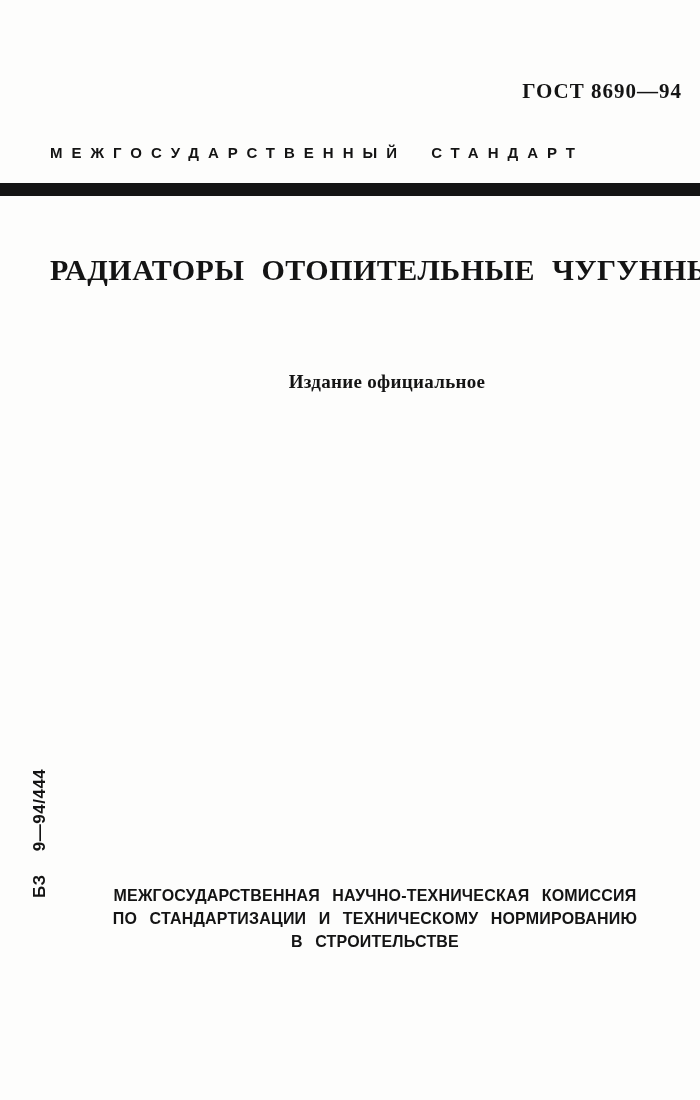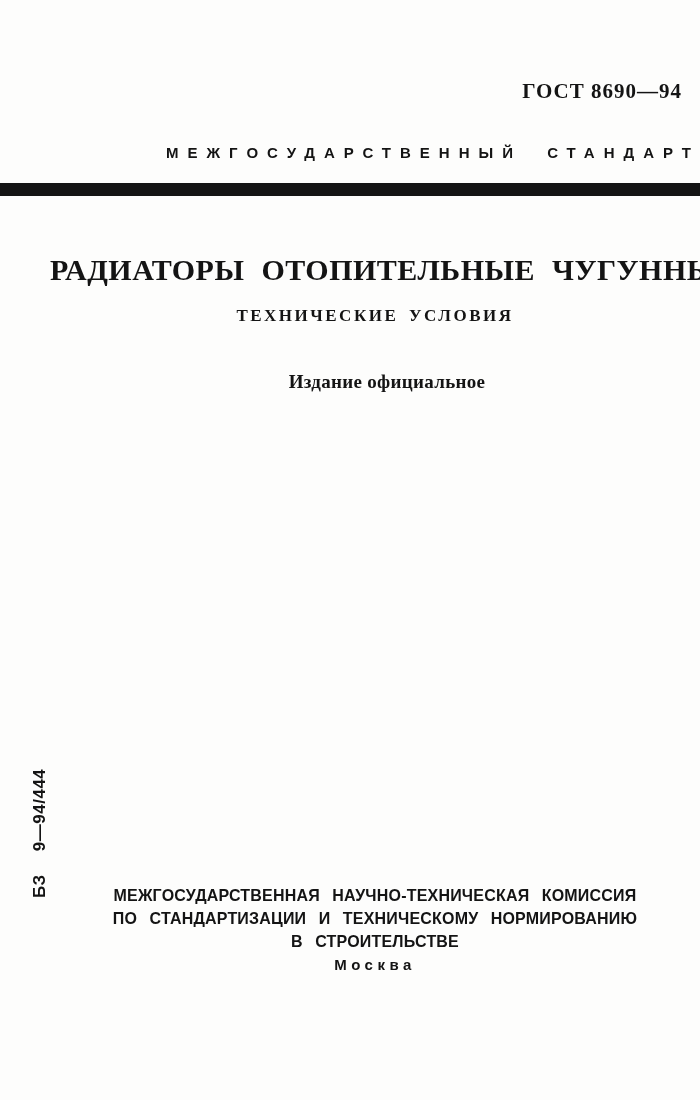--- a/index.html
+++ b/index.html
@@ -12,21 +12,21 @@
     background:var(--paper); color:var(--ink); overflow:hidden;
   }
 
   .doc-number {
     position:absolute; top:79px; right:18px;
     font-family:"Liberation Serif", serif; font-weight:bold; font-size:21px;
     letter-spacing:1px; white-space:nowrap;margin-left:21px;
   }
 
   .std-type {
-    position:absolute; top:144px; left:50px; width:650px; text-align:right;
+    position:absolute; top:144px; left:50px; width:650px; text-align:left;
     font-family:"Liberation Sans", sans-serif; font-weight:bold; font-size:15px;
     letter-spacing:9px; word-spacing:12px; white-space:nowrap;
   }
 
   .rule {
     position:absolute; top:183px; left:0; width:700px; height:13px;
     background:var(--ink);
   }
 
   .title {
@@ -73,27 +73,25 @@
 <div class="page">
 
   <div class="doc-number">ГОСТ 8690—94</div>
 
   <div class="std-type">МЕЖГОСУДАРСТВЕННЫЙ СТАНДАРТ</div>
 
   <div class="rule"></div>
 
   <h1 class="title">РАДИАТОРЫ ОТОПИТЕЛЬНЫЕ ЧУГУННЫЕ</h1>
 
-  <h2 class="subtitle">ТЕХНИЧЕСКИЕ УСЛОВИЯ</h2>
 
   <div class="edition">Издание официальное</div>
 
   <div class="side-code">БЗ 9—94/444</div>
 
   <div class="publisher">
     <div>МЕЖГОСУДАРСТВЕННАЯ НАУЧНО-ТЕХНИЧЕСКАЯ КОМИССИЯ</div>
     <div>ПО СТАНДАРТИЗАЦИИ И ТЕХНИЧЕСКОМУ НОРМИРОВАНИЮ</div>
     <div>В СТРОИТЕЛЬСТВЕ</div>
   </div>
 
-  <div class="city">Москва</div>
 
 </div>
 
 </body></html>

